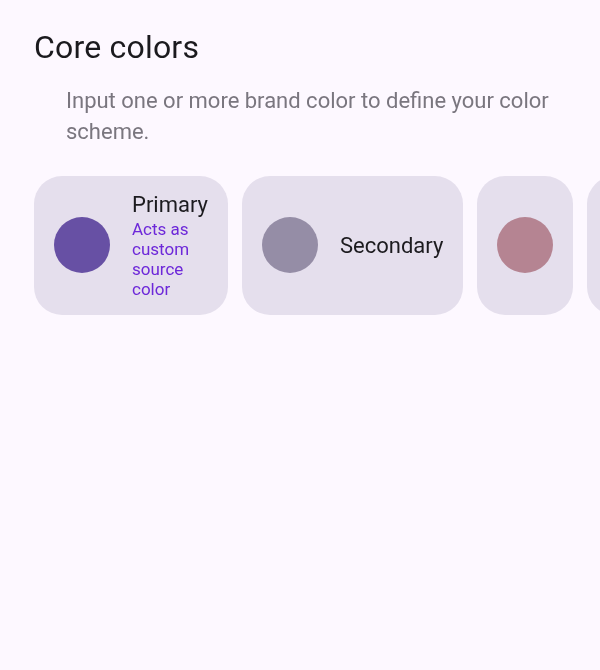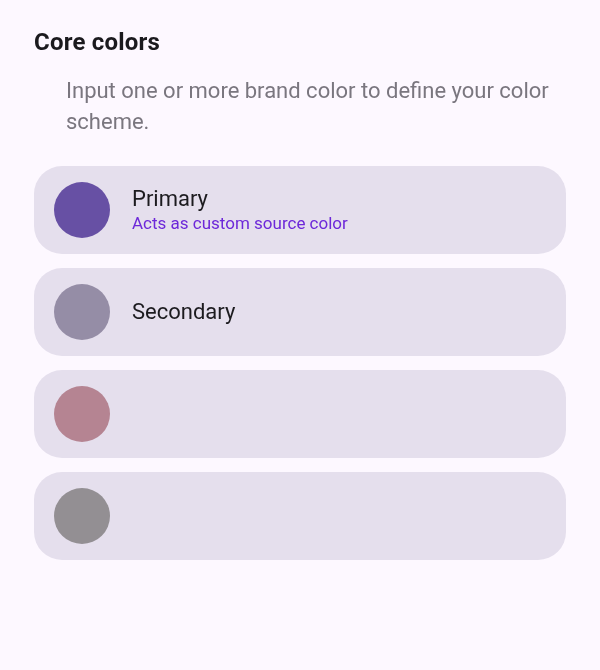--- a/index.html
+++ b/index.html
@@ -9,37 +9,37 @@
     }
     body {
       font-family: -apple-system, BlinkMacSystemFont, "Segoe UI", Roboto, Helvetica, Arial, sans-serif;
       background: #fdf8ff;
       width: 600px;
       height: 670px;
       padding: 28px 34px;
       color: #1c1b1f;
     }
     .section-heading {
-      font-size: 24px;
-      font-weight: 700;
+      font-size: 32px;
+      font-weight: 400;
       letter-spacing: 0.2px;
       margin-bottom: 20px;
       color: #1b1a1e;
     }
     .section-description {
       font-size: 22px;
       line-height: 1.4;
       color: #7a767f;
       margin-bottom: 28px;
       max-width: 520px;
       margin-left: 32px;
     }
     .color-list {
       display: flex;
-      flex-direction: column;
+      flex-direction: row;
       gap: 14px;
     }
     .color-row {
       display: flex;
       align-items: center;
       gap: 22px;
       background: #e5dfed;
       border-radius: 28px;
       padding: 16px 20px;
       cursor: pointer;

